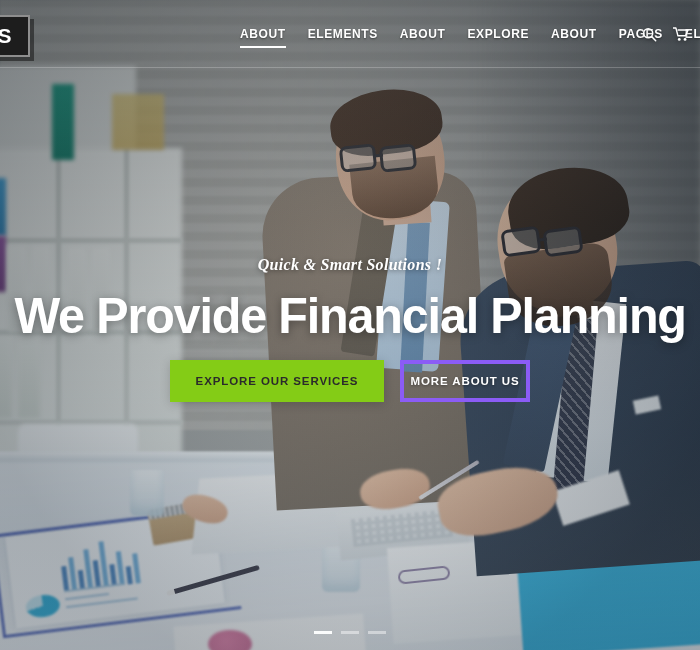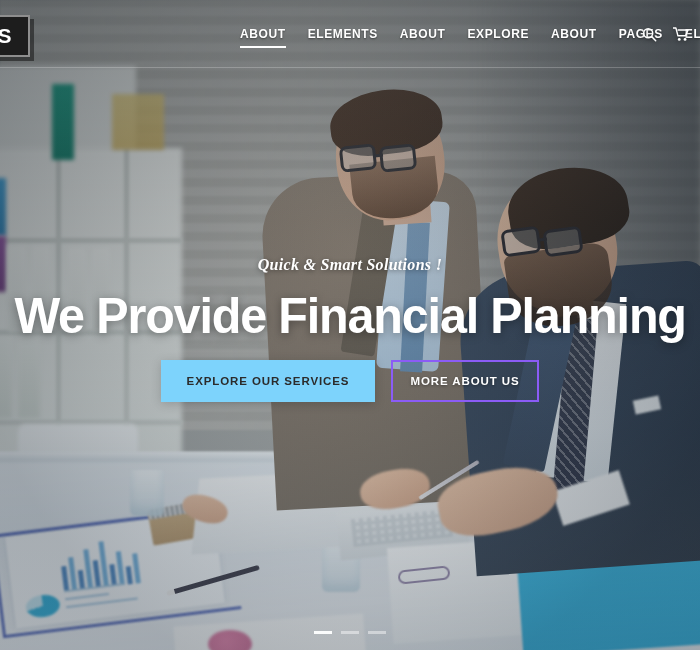--- a/index.html
+++ b/index.html
@@ -348,26 +348,26 @@
     font-size:14.5px; line-height:1.62; color:#f0f2f3; max-width:510px;
     text-shadow:0 1px 4px rgba(0,0,0,.42); margin-bottom:26px;
   }
   .btn-row { display:flex; gap:16px; align-items:stretch; }
   .btn {
     display:flex; align-items:center; justify-content:center;
     font-size:11.5px; font-weight:bold; letter-spacing:.9px;
     height:42px; cursor:pointer; text-decoration:none;
   }
   .btn-primary {
-    width:214px; background:#7dd3fc; color:#2b2b2b;
+    width:214px; background:#84cc16; color:#2b2b2b;
     box-shadow:0 2px 10px rgba(0,0,0,.18);
   }
   .btn-ghost {
-    width:148px; background:transparent; color:#ffffff;
-    border:2px solid #8b5cf6; text-shadow:0 1px 3px rgba(0,0,0,.4);
+    width:130px; background:transparent; color:#ffffff;
+    border:4px solid #8b5cf6; text-shadow:0 1px 3px rgba(0,0,0,.4);
   }
 
   
   .dots {
     position:absolute; left:0; right:0; bottom:16px; z-index:25;
     display:flex; justify-content:center; gap:9px;
   }
   .dot { width:18px; height:3px; background:rgba(255,255,255,.45); cursor:pointer; }
   .dot.active { background:rgba(255,255,255,.95); }
 </style>

